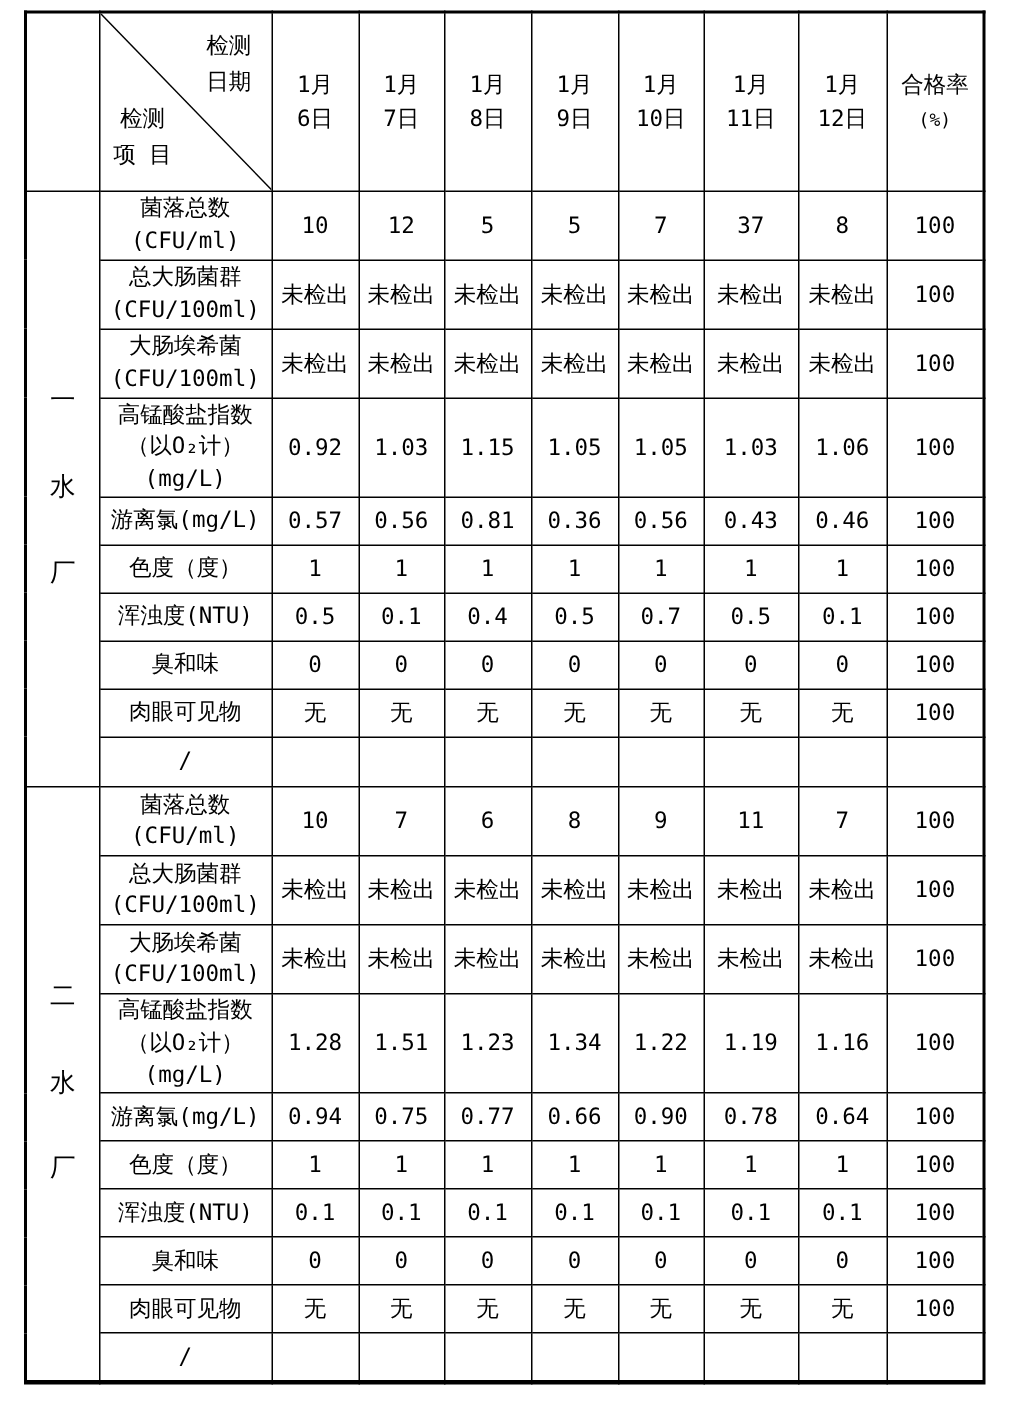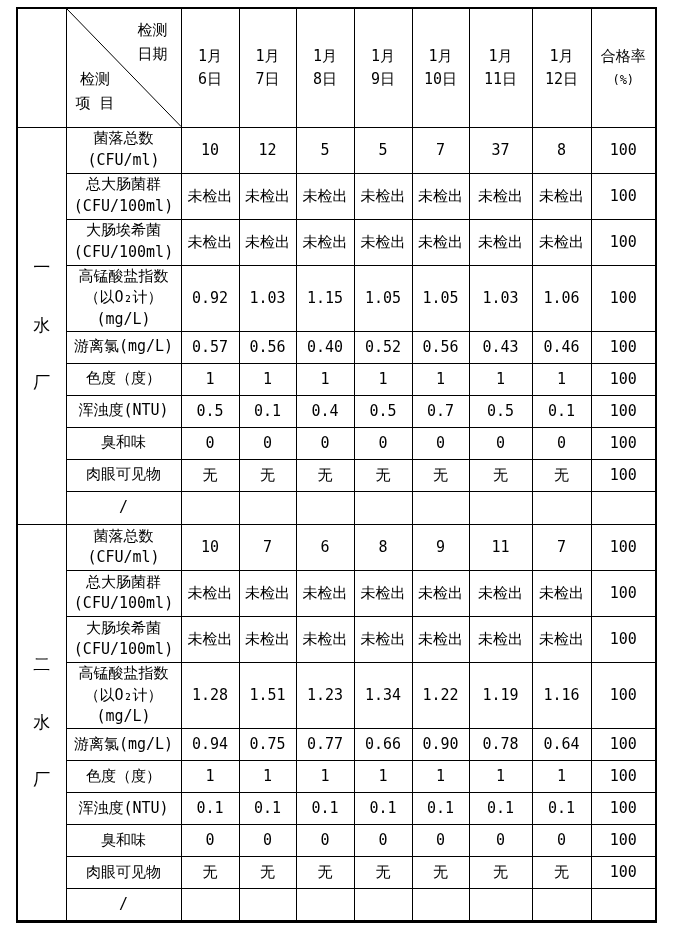--- a/index.html
+++ b/index.html
@@ -155,22 +155,22 @@
           <td class="val-cell">1.05</td>
           <td class="val-cell">1.05</td>
           <td class="val-cell">1.03</td>
           <td class="val-cell">1.06</td>
           <td class="rate-cell">100</td>
         </tr>
         <tr class="r-c">
           <td class="param-cell">游离氯(mg/L)</td>
           <td class="val-cell">0.57</td>
           <td class="val-cell">0.56</td>
-          <td class="val-cell">0.40</td>
-          <td class="val-cell">0.52</td>
+          <td class="val-cell">0.81</td>
+          <td class="val-cell">0.36</td>
           <td class="val-cell">0.56</td>
           <td class="val-cell">0.43</td>
           <td class="val-cell">0.46</td>
           <td class="rate-cell">100</td>
         </tr>
         <tr class="r-c">
           <td class="param-cell">色度（度）</td>
           <td class="val-cell">1</td>
           <td class="val-cell">1</td>
           <td class="val-cell">1</td>

